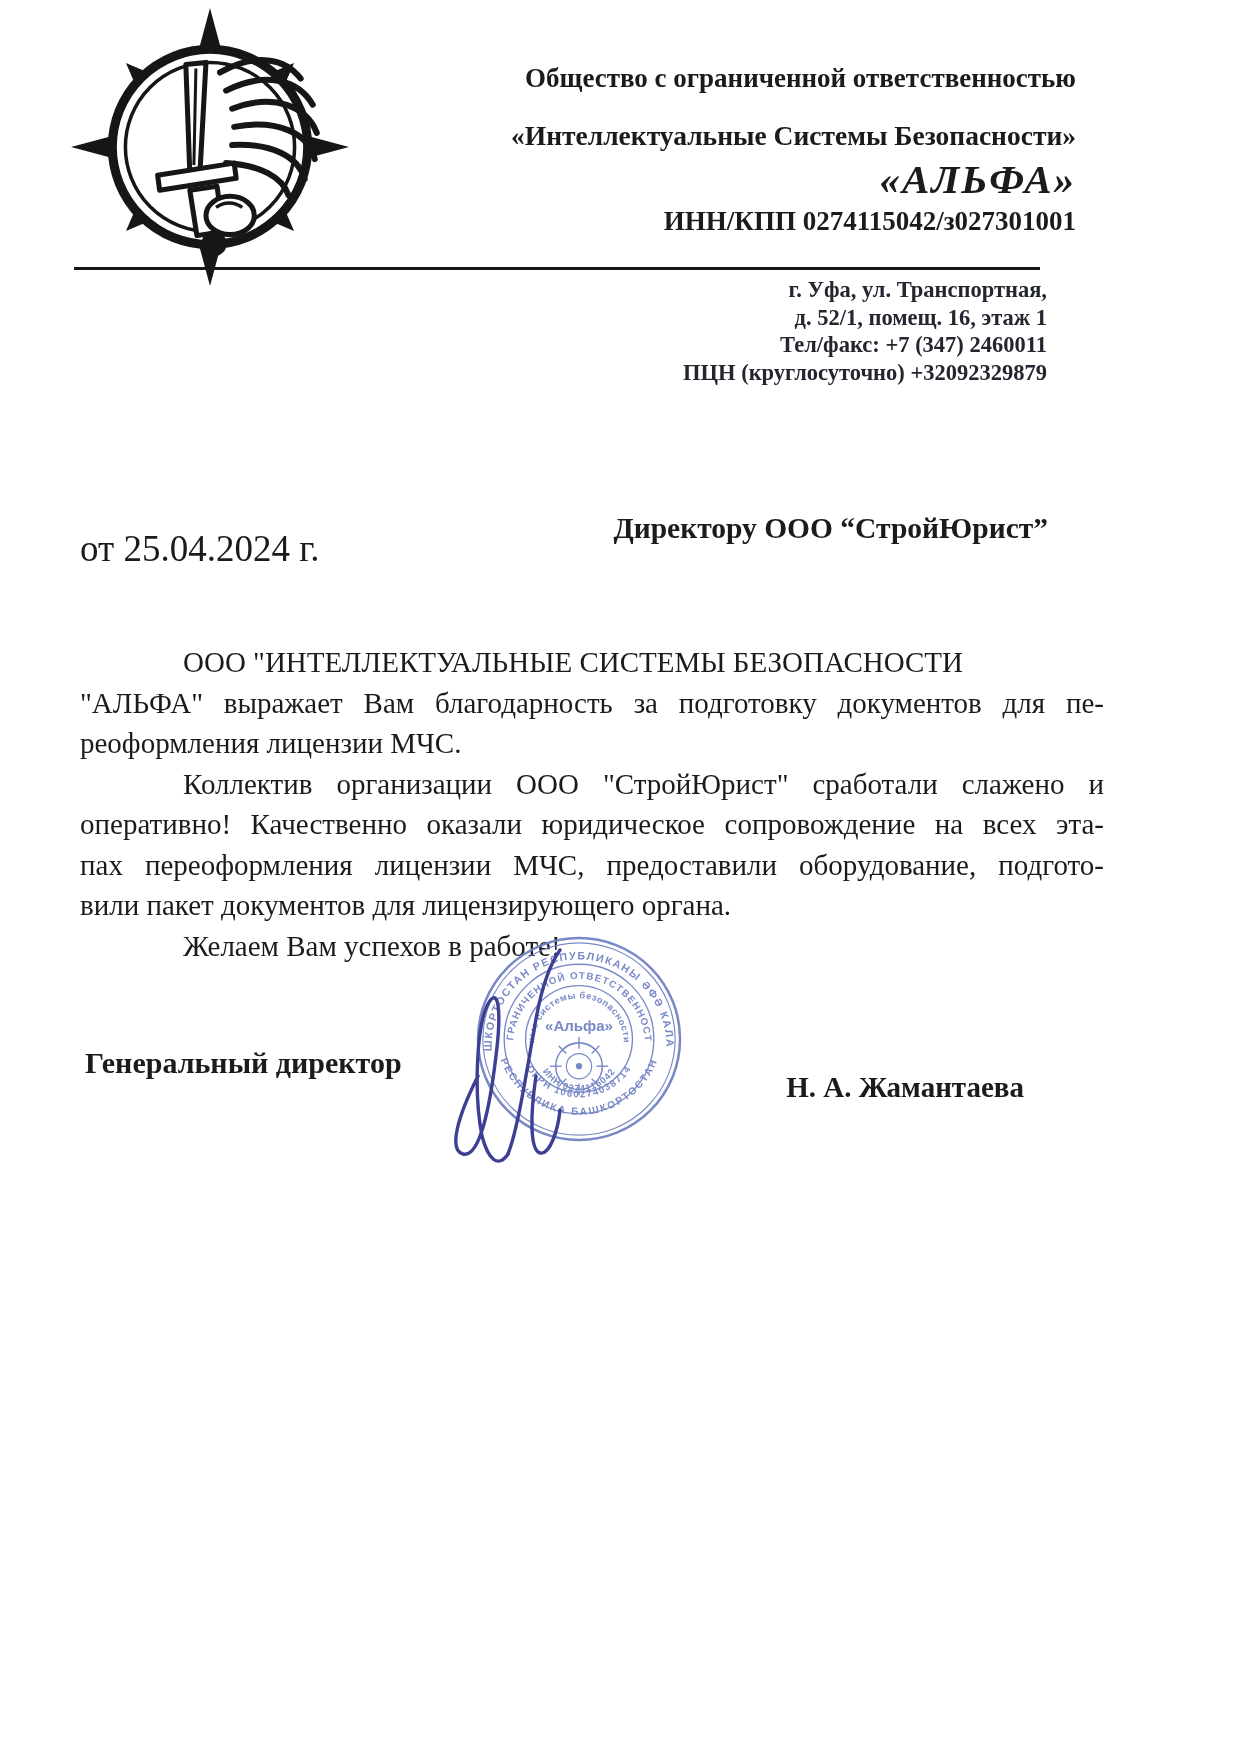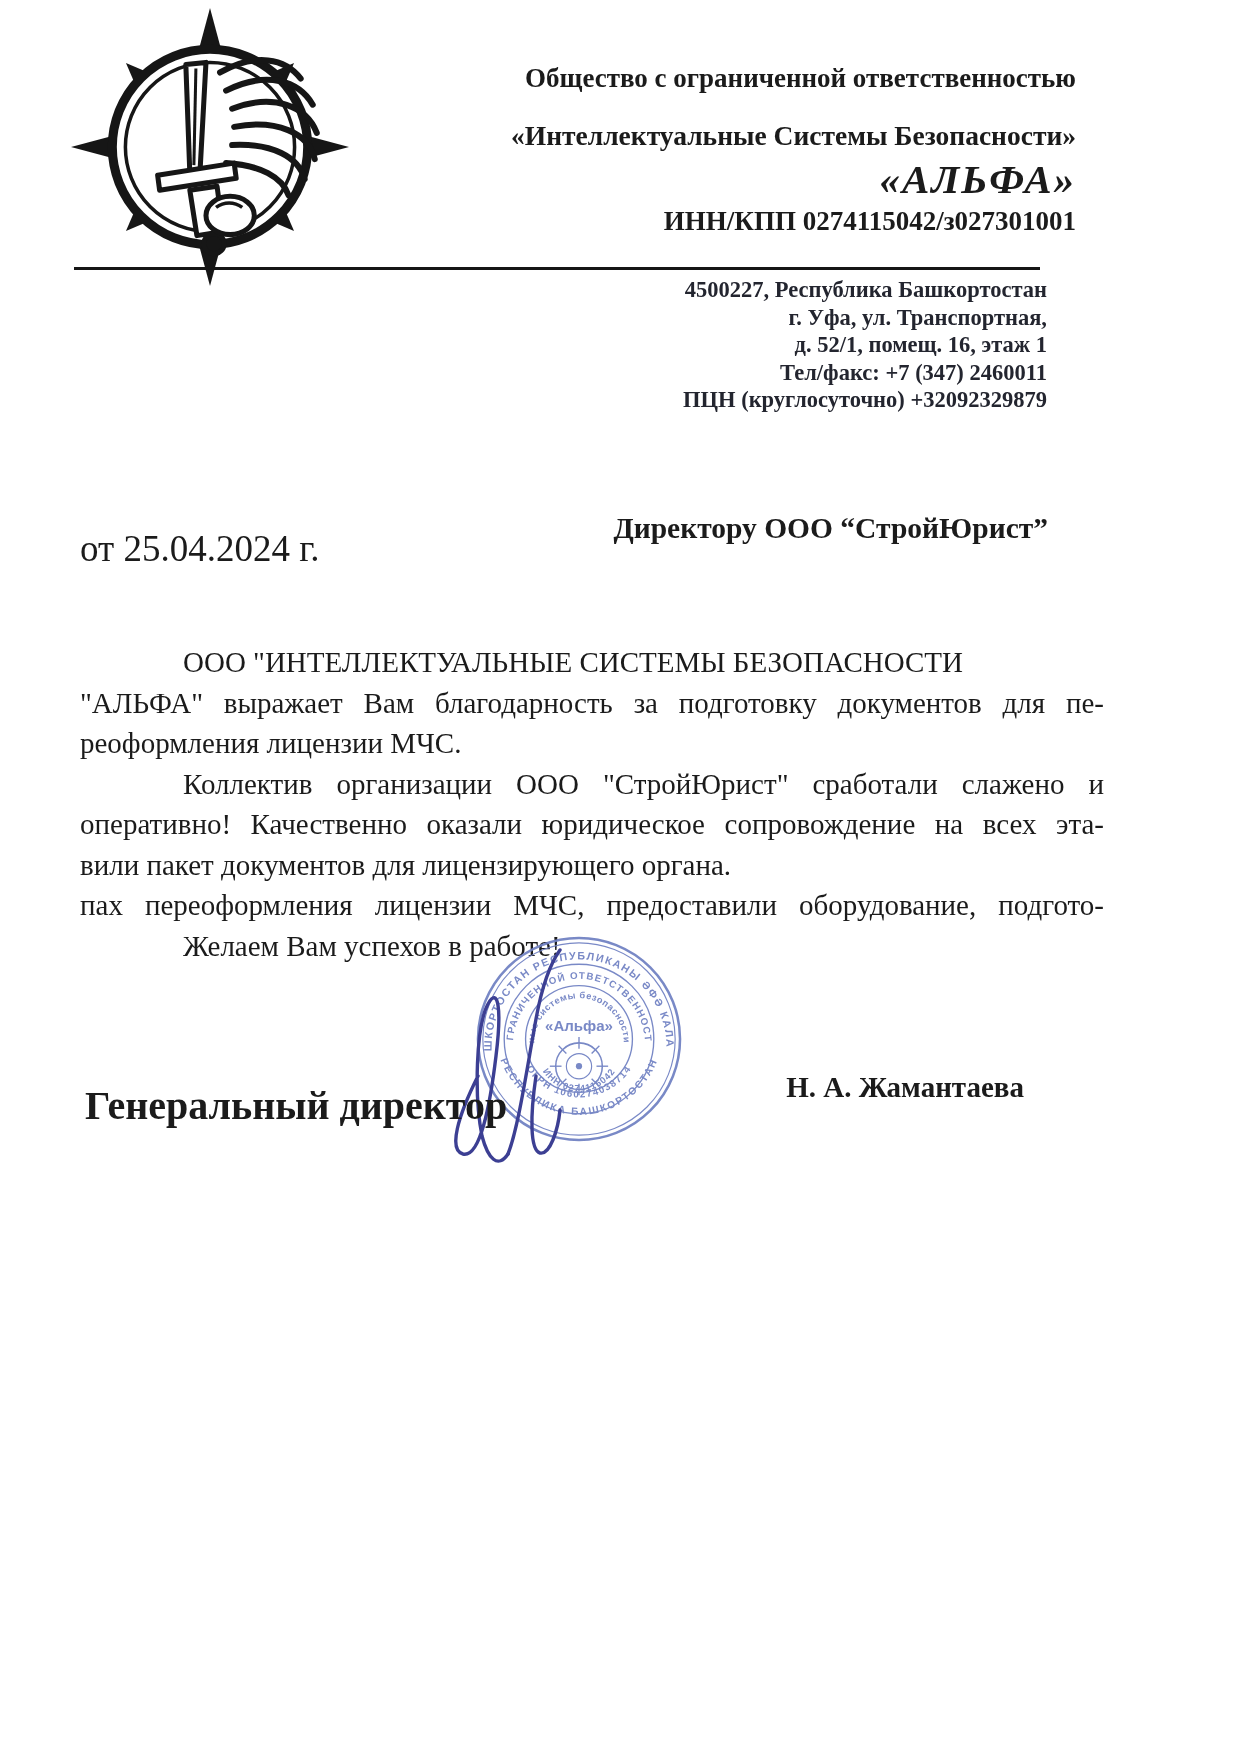--- a/index.html
+++ b/index.html
@@ -33,21 +33,21 @@
   .date-line{left:80px;top:527px;font-size:37px;}
   .addressee{right:192px;top:512px;font-size:29.5px;font-weight:bold;}
 
   
   .body-block{left:80px;top:642px;width:1024px;font-size:29px;line-height:40.5px;}
   .body-block .ln{white-space:normal;}
   .body-block .indent{padding-left:103px;}
   .body-block .fill{text-align:justify;text-align-last:justify;}
 
   
-  .signoff-title{left:85px;top:1082px;font-size:40px;font-weight:bold;}
+  .signoff-title{left:85px;top:1046px;font-size:30px;font-weight:bold;}
   .signoff-name{right:216px;top:1071px;font-size:29px;font-weight:bold;}
 
   
   .stamp-wrap{left:443px;top:903px;width:272px;height:272px;opacity:.92;}
   .stamp-wrap svg{width:100%;height:100%;}
   .stamp-text{fill:var(--stamp-ink);font-family:"Liberation Sans",sans-serif;font-weight:bold;}
   .stamp-stroke{stroke:var(--stamp-ink);fill:none;}
   .sig-wrap{left:420px;top:928px;width:190px;height:235px;}
   .sig-wrap svg{width:100%;height:100%;}
   .sig-stroke{stroke:var(--sig-ink);fill:none;stroke-width:3.4;stroke-linecap:round;}
@@ -99,38 +99,37 @@
 <div class="abs head-block">
   <div class="head-line1">Общество с ограниченной ответственностью</div>
   <div class="head-line2">«Интеллектуальные Системы Безопасности»</div>
   <div class="head-name">«АЛЬФА»</div>
   <div class="head-inn">ИНН/КПП 0274115042/з027301001</div>
 </div>
 
 <div class="abs rule"></div>
 
 <div class="abs contacts">
-  <div>4500227, Республика Башкортостан</div>
   <div>г. Уфа, ул. Транспортная,</div>
   <div>д. 52/1, помещ. 16, этаж 1</div>
   <div>Тел/факс: +7 (347) 2460011</div>
   <div>ПЦН (круглосуточно) +32092329879</div>
 </div>
 
 <div class="abs date-line">от 25.04.2024 г.</div>
 <div class="abs addressee">Директору ООО “СтройЮрист”</div>
 
 <div class="abs body-block">
   <div class="ln indent">ООО "ИНТЕЛЛЕКТУАЛЬНЫЕ СИСТЕМЫ БЕЗОПАСНОСТИ</div>
   <div class="ln fill">"АЛЬФА" выражает Вам благодарность за подготовку документов для пе-</div>
   <div class="ln">реоформления лицензии МЧС.</div>
   <div class="ln indent fill">Коллектив организации ООО "СтройЮрист" сработали слажено и</div>
   <div class="ln fill">оперативно! Качественно оказали юридическое сопровождение на всех эта-</div>
+  <div class="ln fill">пах переоформления лицензии МЧС, предоставили оборудование, подгото-</div>
   <div class="ln">вили пакет документов для лицензирующего органа.</div>
-  <div class="ln fill">пах переоформления лицензии МЧС, предоставили оборудование, подгото-</div>
   <div class="ln indent">Желаем Вам успехов в работе!</div>
 </div>
 
 <div class="abs stamp-wrap">
   <svg viewBox="0 0 280 280">
     <defs>
       <path id="outTop" d="M50,148 A90,90 0 1 1 230,148"></path>
       <path id="outBot" d="M58,158 A86,86 0 0 0 222,158"></path>
       <path id="midTop" d="M72,146 A68,68 0 1 1 208,146"></path>
       <path id="midBot" d="M78,152 A64,64 0 0 0 202,152"></path>

